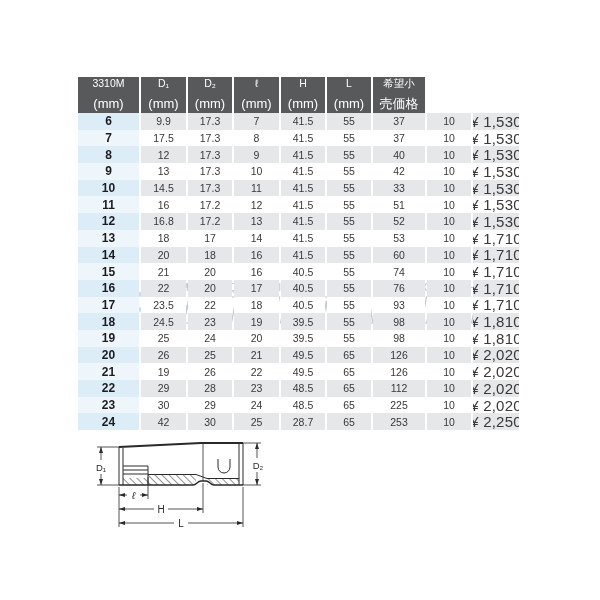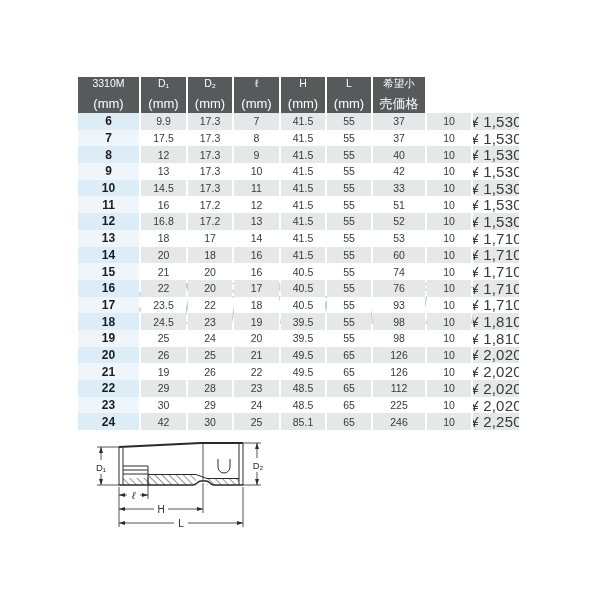--- a/index.html
+++ b/index.html
@@ -270,23 +270,23 @@
       <div class="td col3 odd">24</div>
       <div class="td col4 odd">48.5</div>
       <div class="td col5 odd">65</div>
       <div class="td col6 odd">225</div>
       <div class="td col7 odd">10</div>
       <div class="td col8 odd">¥ 2,020</div>
       <div class="td col0 even">24</div>
       <div class="td col1 even">42</div>
       <div class="td col2 even">30</div>
       <div class="td col3 even">25</div>
-      <div class="td col4 even">85.1</div>
+      <div class="td col4 even">28.7</div>
       <div class="td col5 even">65</div>
-      <div class="td col6 even">246</div>
+      <div class="td col6 even">253</div>
       <div class="td col7 even">10</div>
       <div class="td col8 even">¥ 2,250</div>
     </div>
 
   <svg class="diagram" viewBox="0 0 180 120" xmlns="http://www.w3.org/2000/svg">
     <defs>
       <pattern id="hatch" width="5" height="5" patternUnits="userSpaceOnUse" patternTransform="rotate(-45)">
         <line x1="0" y1="0" x2="0" y2="5" stroke="#2a2a2c" stroke-width="1"></line>
       </pattern>
     </defs>

